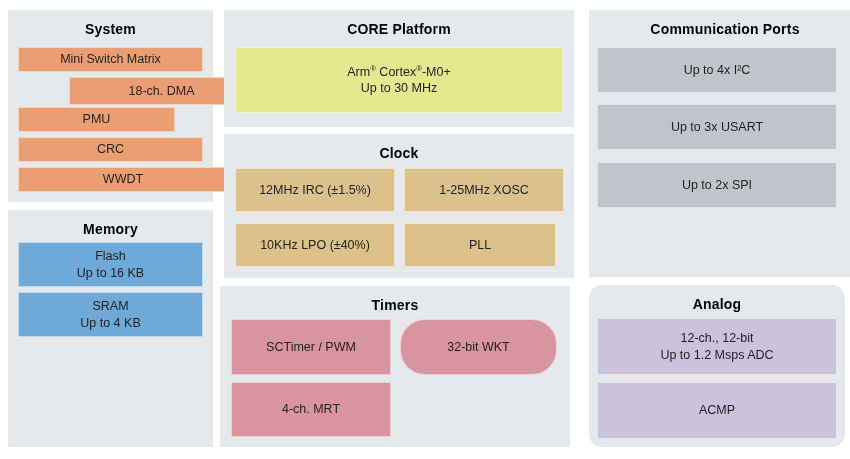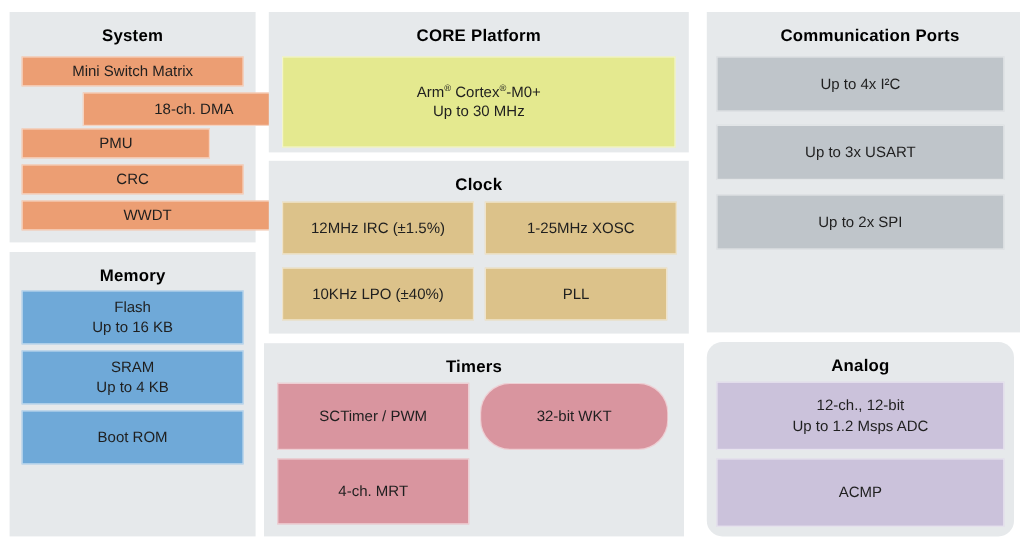--- a/index.html
+++ b/index.html
@@ -58,28 +58,25 @@
   <section class="panel" style="left:8px;top:210px;width:205px;height:237px;">
     <h2 class="ph">Memory</h2>
     <div class="blk mem" style="left:10px;top:32px;width:185px;height:45px;">
       <span>Flash</span>
       <span>Up to 16 KB</span>
     </div>
     <div class="blk mem" style="left:10px;top:82px;width:185px;height:45px;">
       <span>SRAM</span>
       <span>Up to 4 KB</span>
     </div>
-    <div class="blk mem" style="left:10px;top:132px;width:185px;height:45px;">
-      <span>Boot ROM</span>
-    </div>
   </section>
 
   <section class="panel" style="left:224px;top:10px;width:350px;height:117px;">
     <h2 class="ph">CORE Platform</h2>
-    <div class="blk core" style="left:11px;top:37px;width:328px;height:76px;">
+    <div class="blk core" style="left:11px;top:37px;width:328px;height:66px;">
       <span>Arm<sup>®</sup> Cortex<sup>®</sup>-M0+</span>
       <span>Up to 30 MHz</span>
     </div>
   </section>
 
   <section class="panel" style="left:224px;top:134px;width:350px;height:144px;">
     <h2 class="ph">Clock</h2>
     <div class="blk clk" style="left:11px;top:34px;width:160px;height:44px;">
       <span>12MHz IRC (±1.5%)</span>
     </div>

